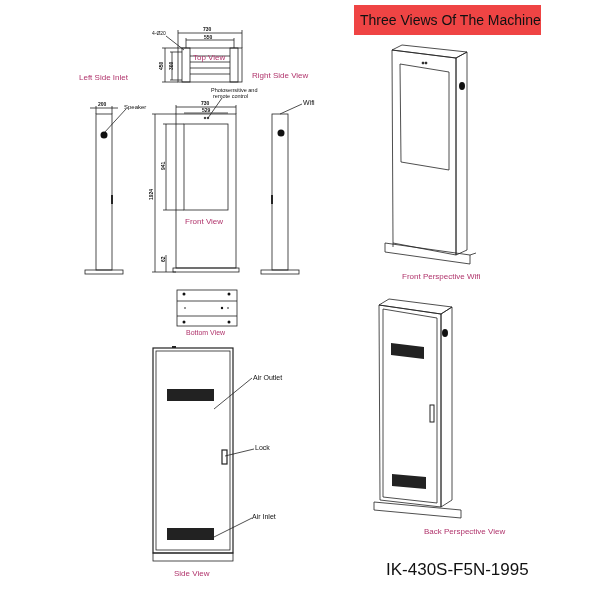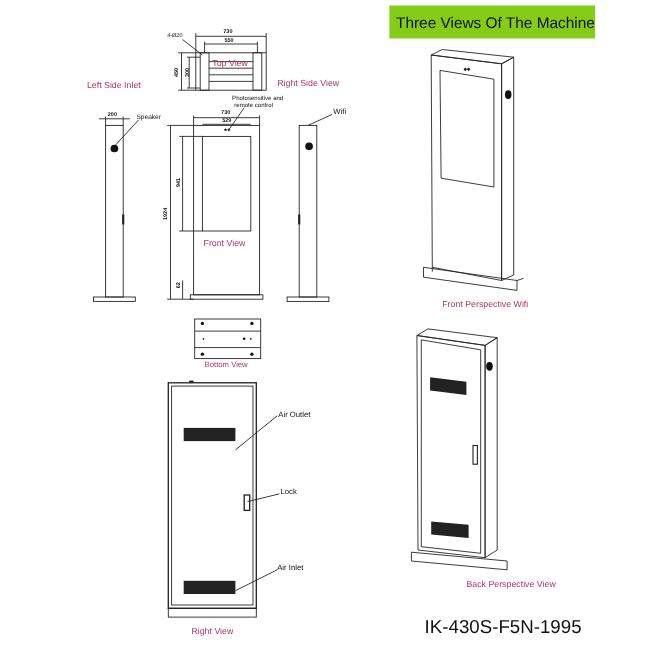--- a/index.html
+++ b/index.html
@@ -1,21 +1,21 @@
 <!DOCTYPE html>
 <html><head>
 <meta charset="utf-8">
 <style>
   html,body{margin:0;padding:0;background:#fff;}
   body{width:600px;height:600px;position:relative;overflow:hidden;font-family:"Liberation Sans",sans-serif;}
   .lbl{position:absolute;color:#b0336b;font-size:8px;white-space:nowrap;font-family:"Liberation Sans",sans-serif;}
   .note{position:absolute;color:#111;font-size:7px;white-space:nowrap;font-family:"Liberation Sans",sans-serif;}
   .dim{position:absolute;color:#111;font-size:5px;font-weight:bold;white-space:nowrap;font-family:"Liberation Sans",sans-serif;}
   .vdim{transform:rotate(-90deg);transform-origin:left top;}
-  .title-box{position:absolute;left:354px;top:5px;width:187px;height:30px;background:#84cc16;}
+  .title-box{position:absolute;left:354px;top:5px;width:187px;height:30px;background:#ef4444;}
   .title-text{position:absolute;left:6px;top:7px;font-size:14px;color:#111;white-space:nowrap;}
   .model{position:absolute;left:386px;top:560px;font-size:17px;color:#111;white-space:nowrap;}
   svg{position:absolute;left:0;top:0;}
 </style>
 </head>
 <body>
 
 <div class="title-box">
   <span class="title-text">Three Views Of The Machine</span>
 </div>
@@ -141,21 +141,21 @@
     <polygon points="392,474 426,477 426,489 392,486" fill="#222" stroke="none"></polygon>
     <ellipse cx="445" cy="333" rx="3" ry="4" fill="#111" stroke="none"></ellipse>
   </g>
 </svg>
 
 <span class="lbl" style="left:193px;top:12px;margin-top:41px;">Top View</span>
 <span class="lbl" style="left:79px;top:73px;">Left Side Inlet</span>
 <span class="lbl" style="left:252px;top:71px;">Right Side View</span>
 <span class="lbl" style="left:185px;top:217px;">Front View</span>
 <span class="lbl" style="left:186px;top:329px;font-size:7px;">Bottom View</span>
-<span class="lbl" style="left:174px;top:569px;">Right View</span>
+<span class="lbl" style="left:174px;top:569px;">Side View</span>
 <span class="lbl" style="left:402px;top:272px;">Front Perspective Wifi</span>
 <span class="lbl" style="left:376px;top:527px;margin-left:48px;">Back Perspective View</span>
 
 <span class="note" style="left:124px;top:104px;font-size:6px;">Speaker</span>
 <span class="note" style="left:303px;top:99px;">Wifi</span>
 <span class="note" style="left:211px;top:87px;font-size:5.5px;">Photosensitive and</span>
 <span class="note" style="left:213px;top:93px;font-size:5.5px;">remote control</span>
 <span class="note" style="left:253px;top:374px;">Air Outlet</span>
 <span class="note" style="left:255px;top:444px;">Lock</span>
 <span class="note" style="left:252px;top:513px;">Air Inlet</span>

